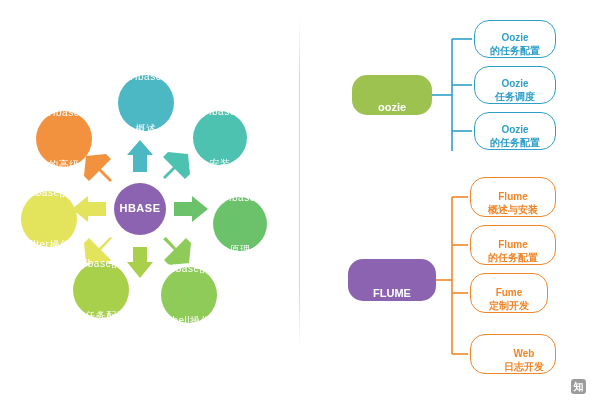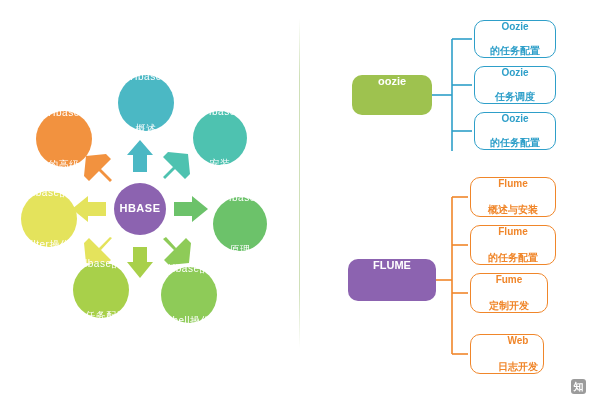--- a/index.html
+++ b/index.html
@@ -29,25 +29,25 @@
   }
   .circle span{display:block;white-space:nowrap;}
 
   
   .node{
     position:absolute;
     box-sizing:border-box;
     display:flex;
     flex-direction:column;
     align-items:center;
-    justify-content:space-between;
+    justify-content:flex-end;
     text-align:center;
     line-height:1.25;
     font-size:10px;
-    border-radius:10px;
+    border-radius:15px;
   }
   .node.parent{color:#ffffff;font-weight:bold;font-size:11px;}
   .node.leaf{background:#ffffff;color:#f0862a;font-weight:bold;}
   .node.leaf.blue{color:#2e9fc9;}
   .node.leaf span{display:block;white-space:nowrap;}
 
   .divider{
     position:absolute;
     left:299px;top:18px;
     width:1px;height:330px;
@@ -174,21 +174,21 @@
         <span>概述与安装</span>
       </div>
       <div class="node leaf" style="left: 470px; top: 225px; width: 86px; height: 40px; border: 1.5px solid rgb(240, 134, 42); color: rgb(240, 134, 42);">
         <span>Flume</span>
         <span>的任务配置</span>
       </div>
       <div class="node leaf" style="left: 470px; top: 273px; width: 78px; height: 40px; border: 1.5px solid rgb(240, 134, 42); color: rgb(240, 134, 42);">
         <span>Fume</span>
         <span>定制开发</span>
       </div>
-      <div class="node leaf" style="left: 470px; top: 334px; width: 74px; height: 40px; border: 1.5px solid rgb(240, 134, 42); color: rgb(240, 134, 42); padding-left: 22px;">
+      <div class="node leaf" style="left: 470px; top: 334px; width: 86px; height: 40px; border: 1.5px solid rgb(240, 134, 42); color: rgb(240, 134, 42); padding-left: 22px;">
         <span>Web</span>
         <span>日志开发</span>
       </div>
     </div>
 
   <div class="watermark">
     <span class="wm-logo">知</span>
   </div>
 </div>
 

